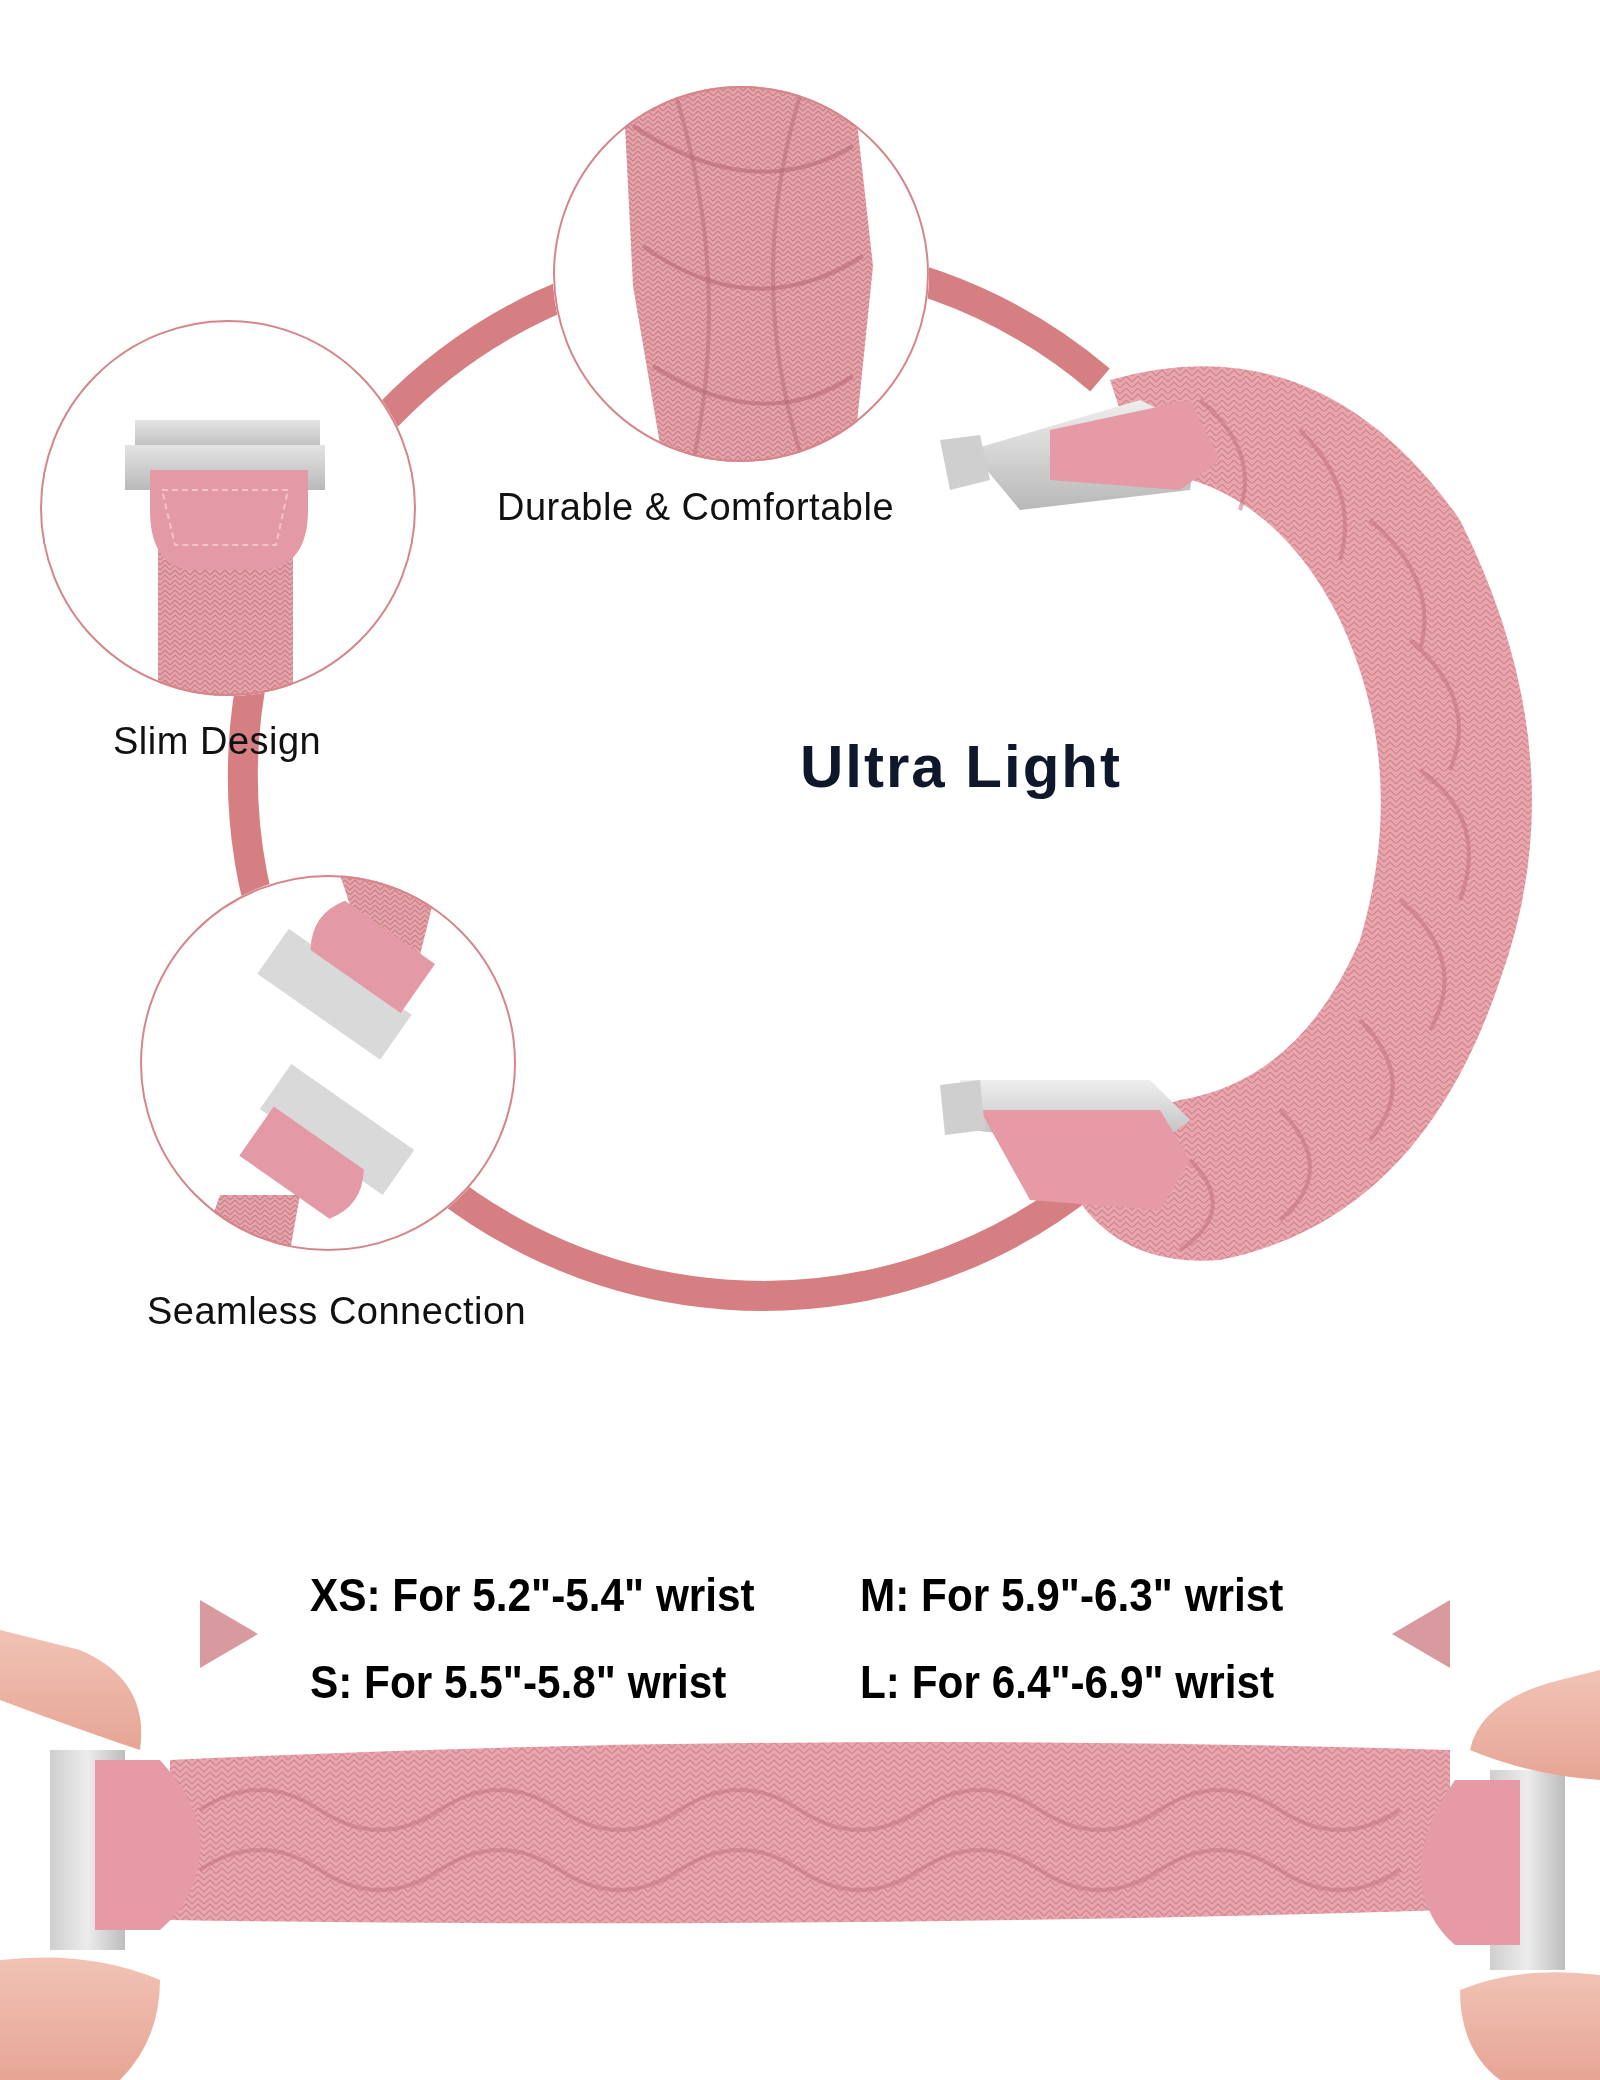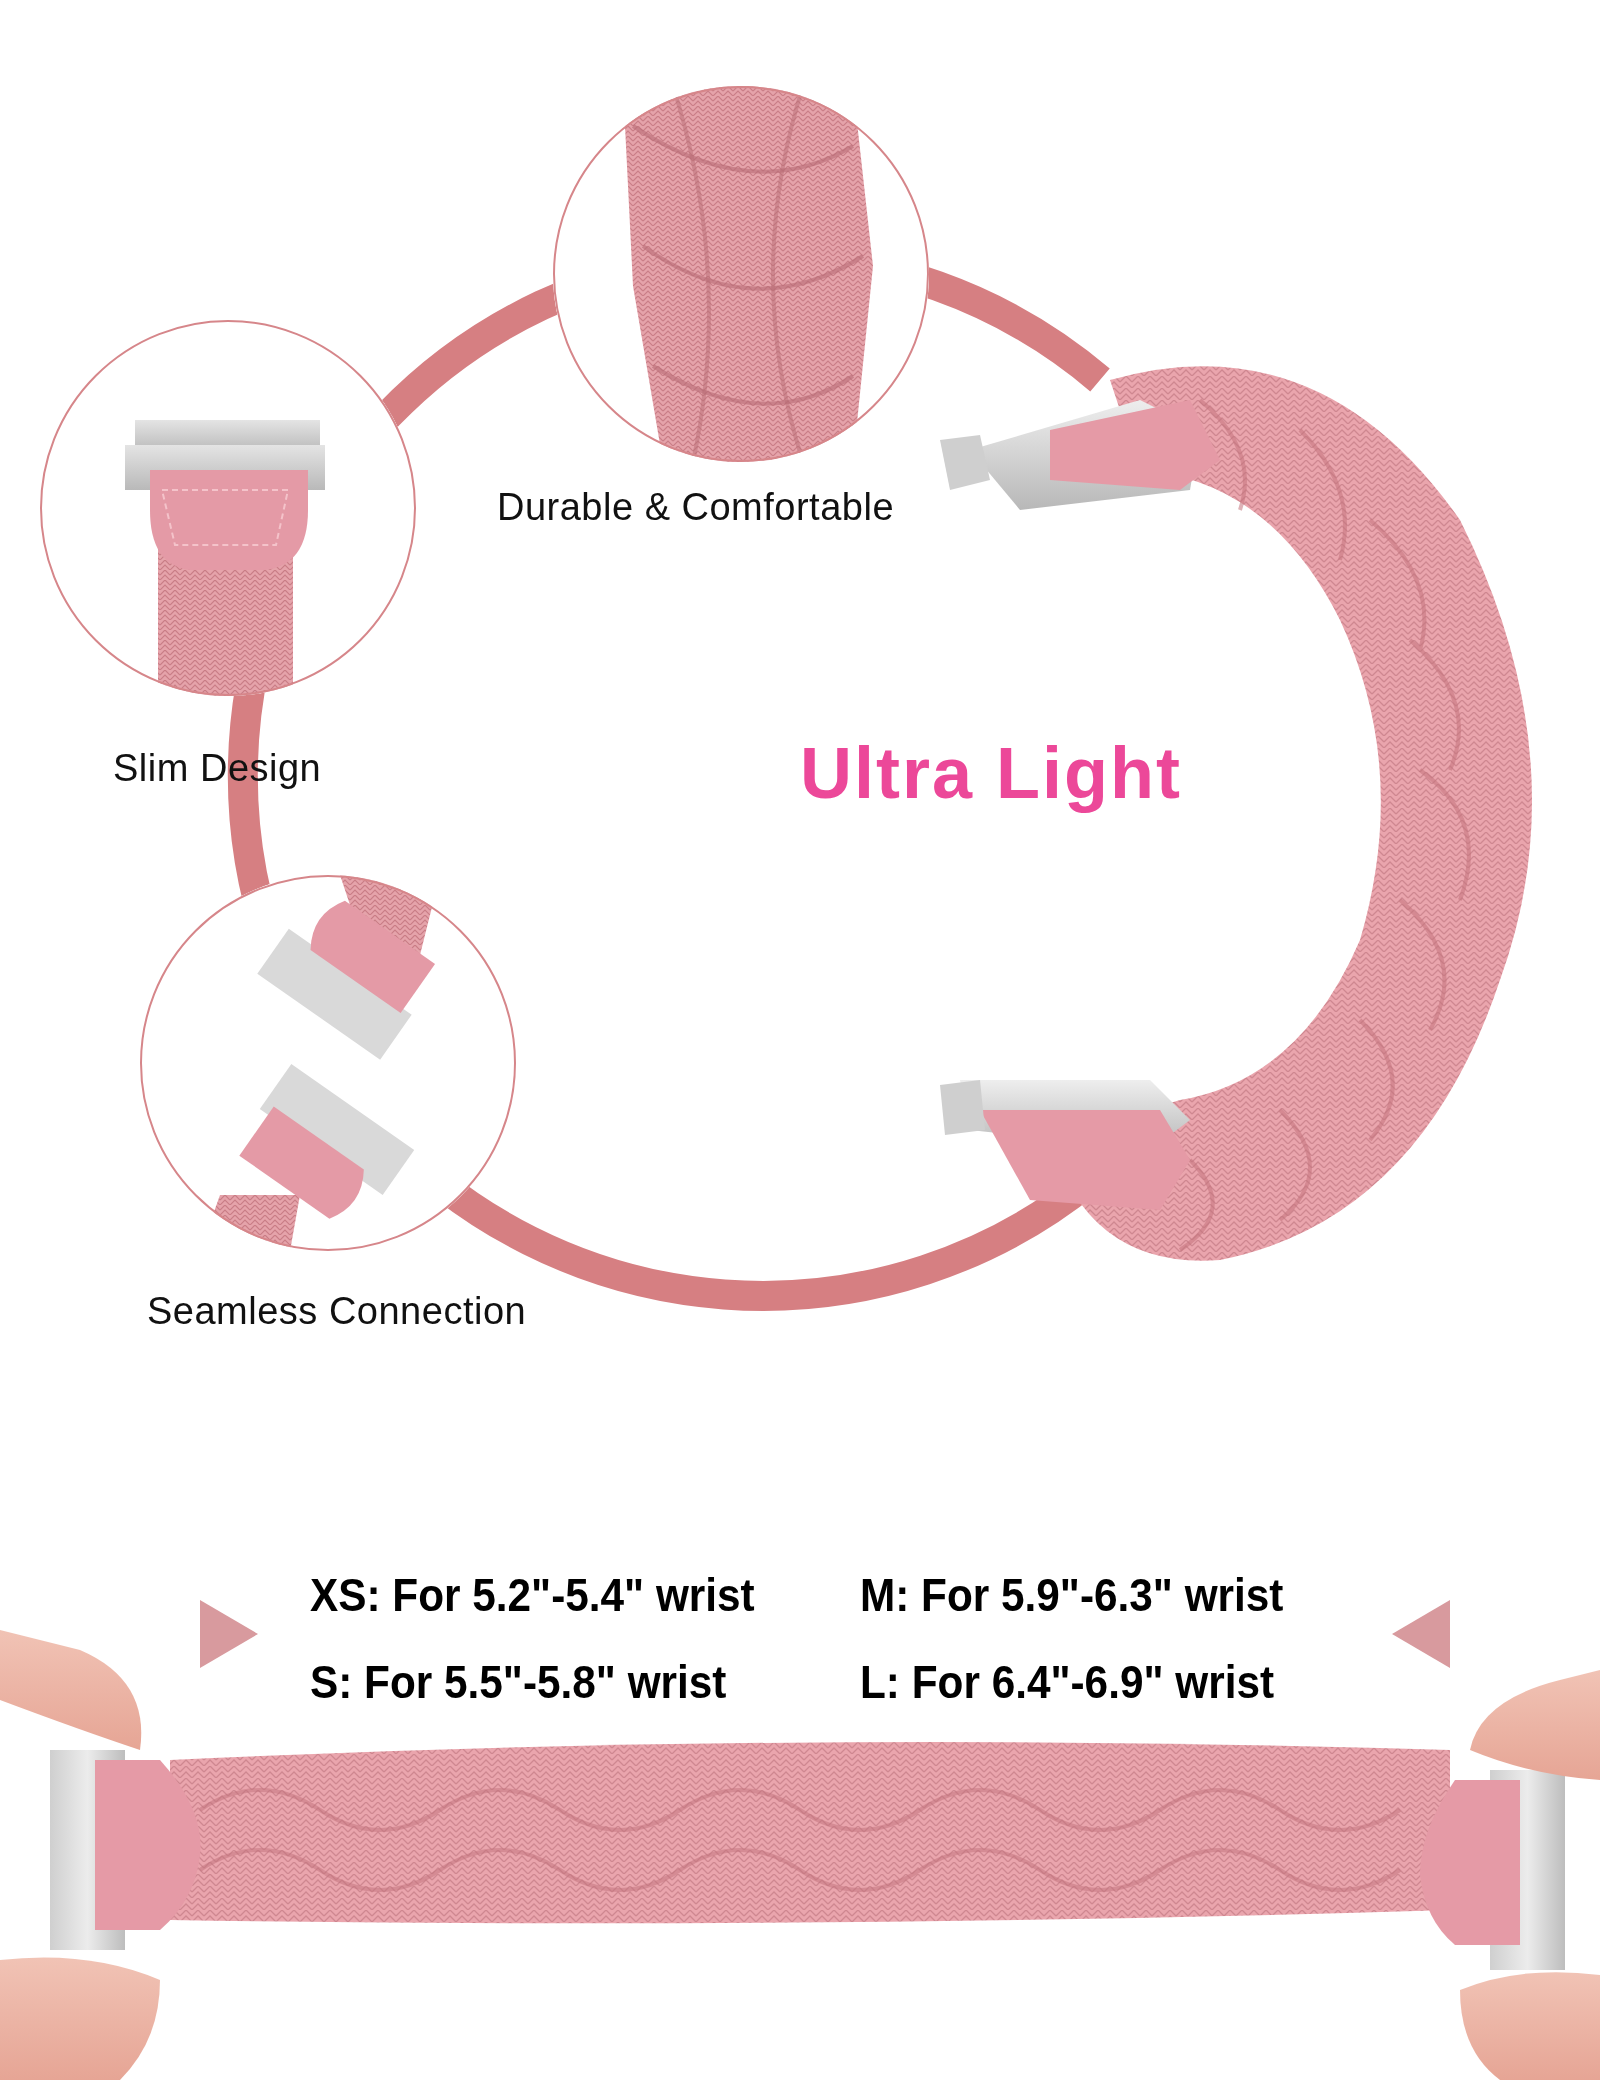--- a/index.html
+++ b/index.html
@@ -1,20 +1,20 @@
 <!DOCTYPE html>
 <html><head>
 <meta charset="utf-8">
 <style>
   html,body{margin:0;padding:0;background:#ffffff;}
   body{width:1600px;height:2080px;position:relative;overflow:hidden;font-family:"Liberation Sans",sans-serif;}
   .abs{position:absolute;}
   .stage{position:absolute;left:0;top:0;width:1600px;height:1788px;}
   .label{position:absolute;color:#111;font-family:"Liberation Sans",sans-serif;font-size:38px;white-space:nowrap;letter-spacing:0.5px;}
-  .headline{position:absolute;left:800px;top:732px;font-family:"Liberation Sans",sans-serif;font-weight:bold;font-size:72px;color:#ec4899;letter-spacing:2px;white-space:nowrap;}
+  .headline{position:absolute;left:800px;top:732px;font-family:"Liberation Sans",sans-serif;font-weight:bold;font-size:60px;color:#0f172a;letter-spacing:2px;white-space:nowrap;}
   .size{position:absolute;font-family:"Liberation Sans",sans-serif;font-weight:bold;font-size:46px;color:#000;white-space:nowrap;transform:scaleX(0.92);transform-origin:left center;}
   .circle-wrap{position:absolute;border-radius:50%;overflow:hidden;background:#fff;}
   .circle-ring{position:absolute;border-radius:50%;border:2px solid #d6868a;box-sizing:border-box;pointer-events:none;}
   .tri{position:absolute;width:0;height:0;}
 </style>
 </head>
 <body>
 
 <div class="stage">
 
@@ -102,21 +102,21 @@
     <path d="M30 110 L200 60 L260 90 L250 150 L80 170 Z" fill="url(#steelM)"></path>
     <path d="M110 90 L250 60 L280 120 L240 150 L110 140 Z" fill="#e59aa6"></path>
     <path d="M0 100 L40 95 L50 140 L10 150 Z" fill="#cfcfcf"></path>
 
     <path d="M20 740 L210 740 L250 780 L210 810 L30 790 Z" fill="url(#steelM)"></path>
     <path d="M40 770 L220 770 L250 820 L220 870 L90 860 Z" fill="#e59aa6"></path>
     <path d="M0 745 L40 740 L45 790 L5 795 Z" fill="#cfcfcf"></path>
   </svg>
 
   <div class="label" style="left:497px;top:486px;">Durable &amp; Comfortable</div>
-  <div class="label" style="left:113px;top:720px;margin-top:27px;">Slim Design</div>
+  <div class="label" style="left:113px;top:720px;">Slim Design</div>
   <div class="label" style="left:139px;top:1290px;margin-left:8px;">Seamless Connection</div>
 
   <div class="headline">Ultra Light</div>
 
   <div class="tri" style="left:200px;top:1600px;border-top:34px solid transparent;border-bottom:34px solid transparent;border-left:58px solid #d89a9e;"></div>
   <div class="tri" style="left:1392px;top:1600px;border-top:34px solid transparent;border-bottom:34px solid transparent;border-right:58px solid #d89a9e;"></div>
 
   <div class="size" style="left:310px;top:1568px;">XS: For 5.2"-5.4" wrist</div>
   <div class="size" style="left:860px;top:1568px;">M: For 5.9"-6.3" wrist</div>
   <div class="size" style="left:310px;top:1655px;">S: For 5.5"-5.8" wrist</div>

